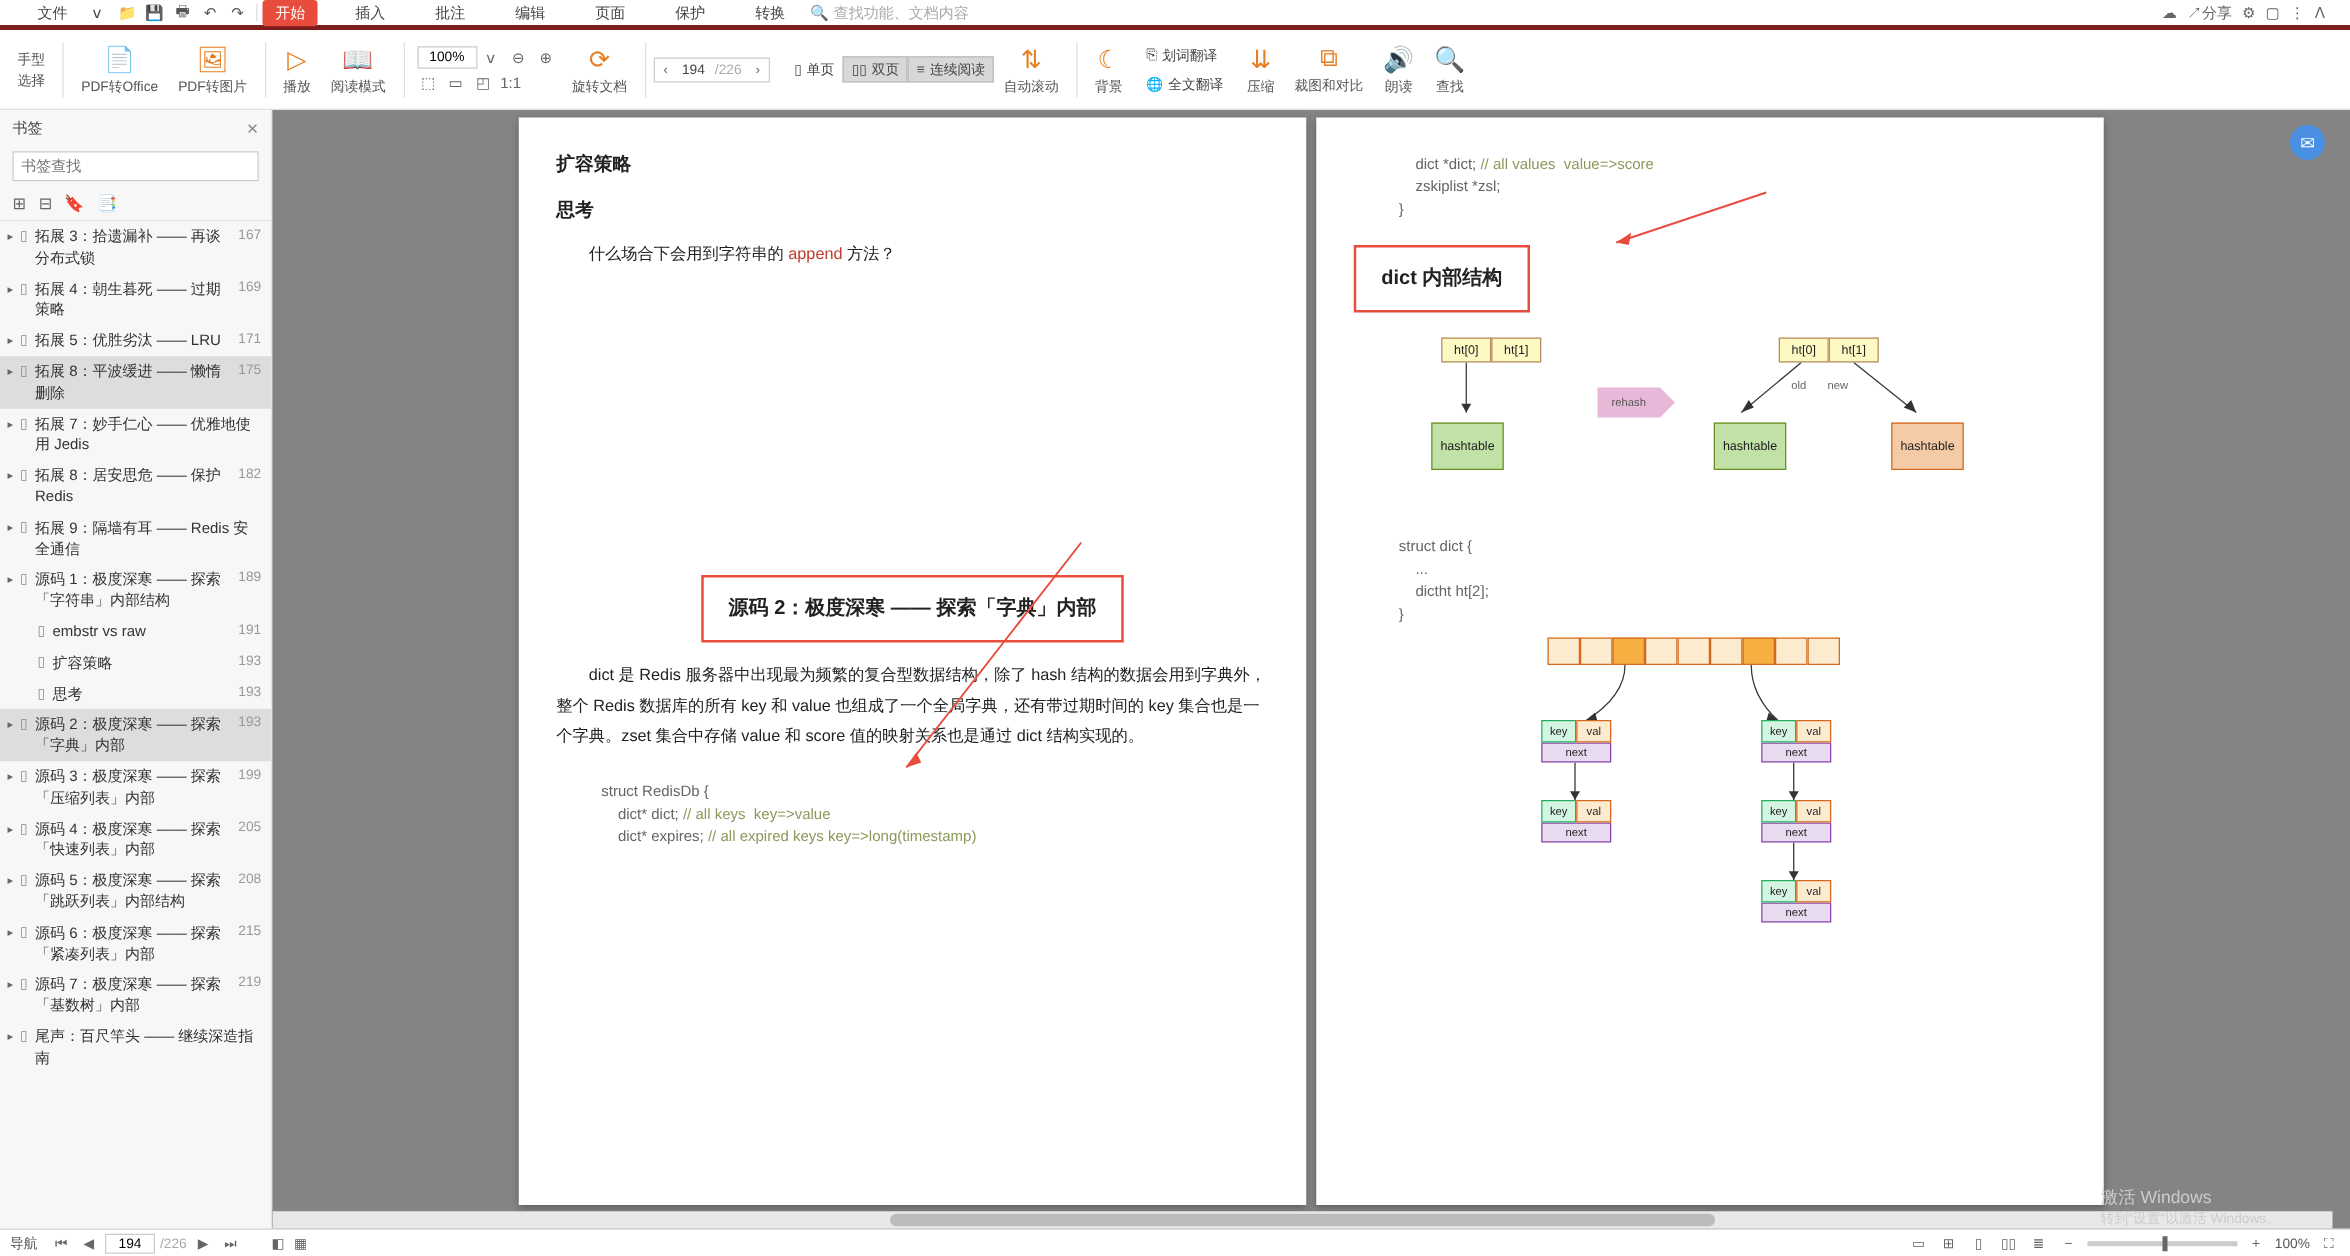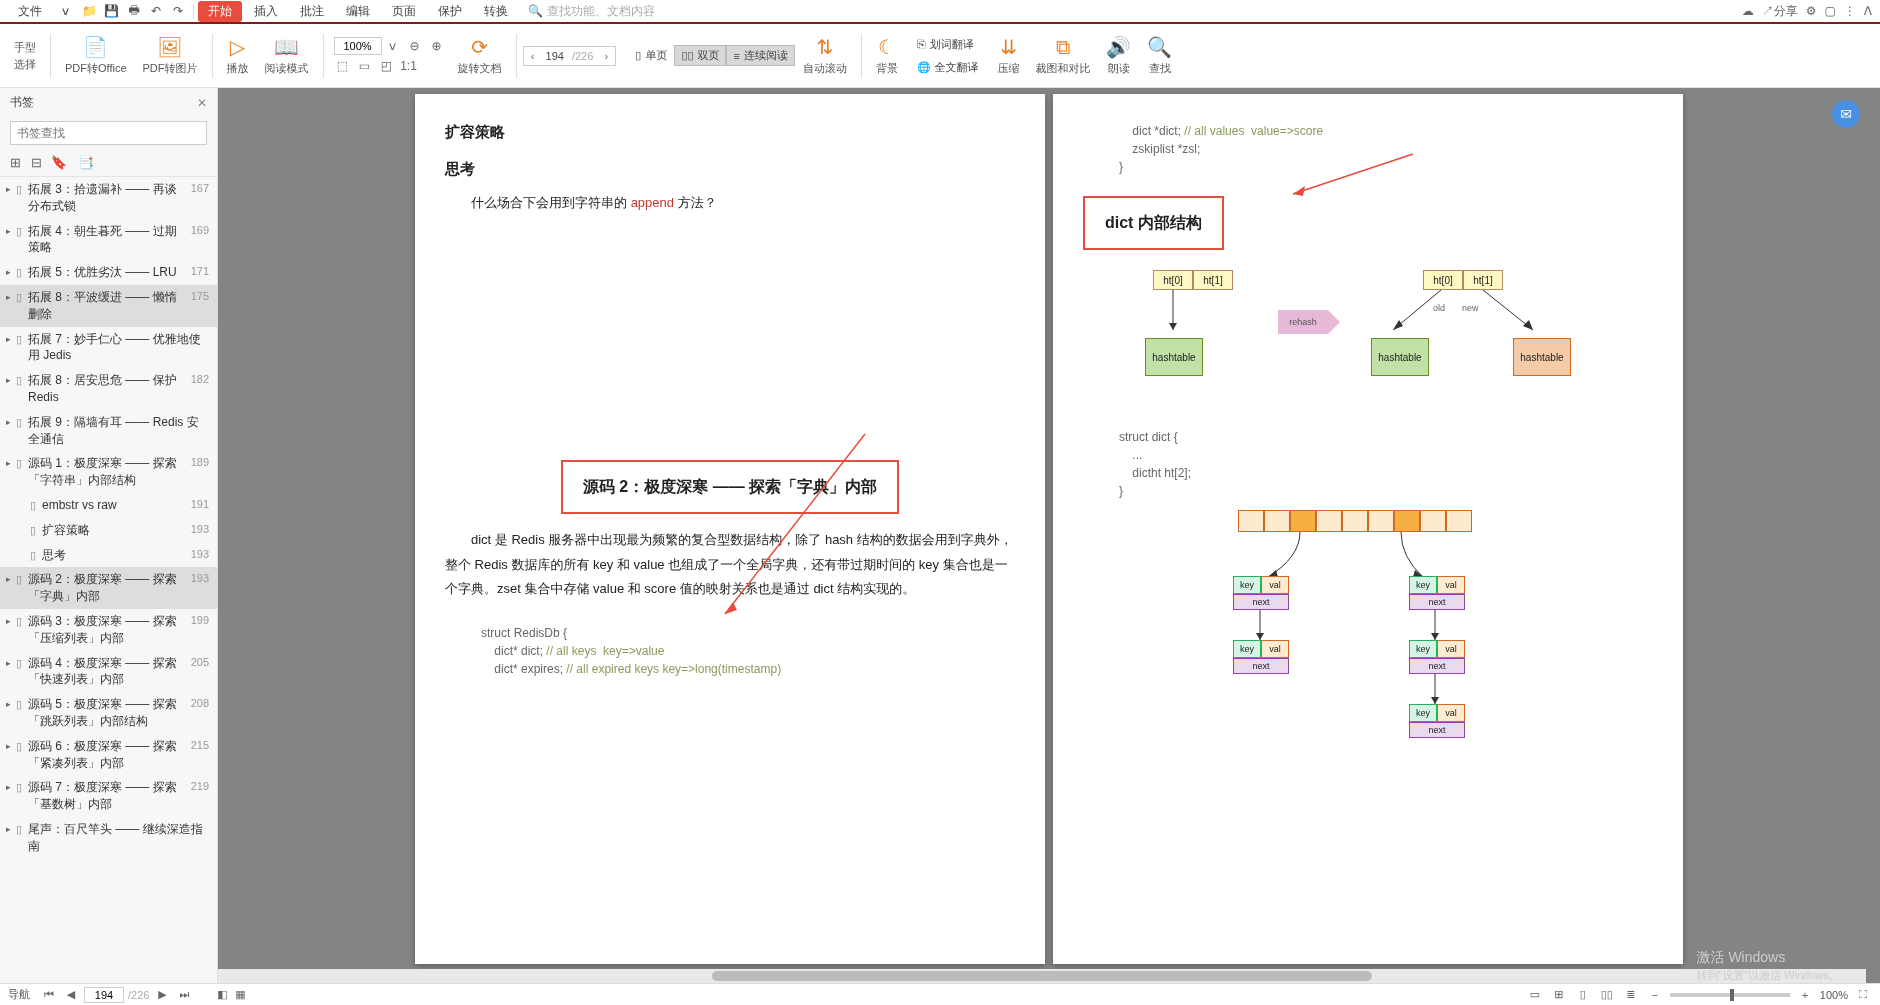--- a/index.html
+++ b/index.html
@@ -1,23 +1,23 @@
 <!DOCTYPE html>
 <html><head>
 <meta charset="utf-8">
 <style>
 * { margin: 0; padding: 0; box-sizing: border-box; font-family: "Microsoft YaHei", sans-serif; }
 body { background: #f5f5f5; width: 1880px; height: 1005px; overflow: hidden; position: relative; }
 
 
-.menubar { height: 24px; background: #fff; display: flex; align-items: center; padding: 0 8px; border-bottom: 2px solid #7f1d1d; font-size: 12px; color: #444; }
+.menubar { height: 24px; background: #fff; display: flex; align-items: center; padding: 0 20px; border-bottom: 4px solid #7f1d1d; font-size: 12px; color: #444; }
 .menubar .file-btn { padding: 0 10px; cursor: pointer; }
 .menubar .icon-btn { width: 22px; text-align: center; color: #555; cursor: pointer; }
 .menubar .sep { width: 1px; height: 14px; background: #ddd; margin: 0 4px; }
-.menubar .tabs { display: flex; gap: 2px; }
+.menubar .tabs { display: flex; gap: 20px; }
 .menubar .tab { padding: 2px 10px; cursor: pointer; }
 .menubar .tab.active { background: #e74c3c; color: #fff; border-radius: 3px; }
 .menubar .search-box { margin-left: 10px; color: #aaa; display: flex; align-items: center; gap: 4px; font-size: 12px; }
 .menubar .right { margin-left: auto; display: flex; align-items: center; gap: 8px; color: #666; }
 
 
 .ribbon { height: 64px; background: #fff; display: flex; align-items: center; padding: 0 6px; border-bottom: 1px solid #e0e0e0; font-size: 11px; color: #444; }
 .rib-group { display: flex; flex-direction: column; align-items: center; padding: 0 8px; gap: 2px; }
 .rib-group .icon { font-size: 20px; color: #e67e22; }
 .rib-group .label { font-size: 11px; color: #555; }
@@ -89,21 +89,21 @@
 
 .statusbar { position: absolute; bottom: 0; left: 0; right: 0; height: 22px; background: #fff; border-top: 1px solid #ddd; display: flex; align-items: center; font-size: 11px; color: #555; padding: 0 8px; }
 .statusbar .nav { display: flex; align-items: center; gap: 4px; }
 .statusbar .nav-btn { width: 18px; text-align: center; cursor: pointer; color: #666; }
 .statusbar .nav input { width: 40px; height: 16px; text-align: center; border: 1px solid #ccc; font-size: 11px; }
 .statusbar .right { margin-left: auto; display: flex; align-items: center; gap: 6px; }
 .statusbar .slider { width: 120px; height: 4px; background: #ccc; position: relative; }
 .statusbar .slider .knob { position: absolute; left: 50%; top: -4px; width: 4px; height: 12px; background: #666; }
 
 
-.watermark { position: absolute; right: 40px; bottom: 22px; color: #ccc; font-size: 14px; line-height: 1.4; text-align: left; pointer-events: none; }
+.watermark { position: absolute; right: 56px; bottom: 22px; color: #ccc; font-size: 14px; line-height: 1.4; text-align: left; pointer-events: none; }
 
 
 .float-badge { position: absolute; right: 20px; top: 100px; width: 28px; height: 28px; background: #4a90e2; border-radius: 50%; color: #fff; display: flex; align-items: center; justify-content: center; font-size: 14px; }
 
 svg.connector { position: absolute; pointer-events: none; }
 </style>
 </head>
 <body>
 
 <div class="menubar">

